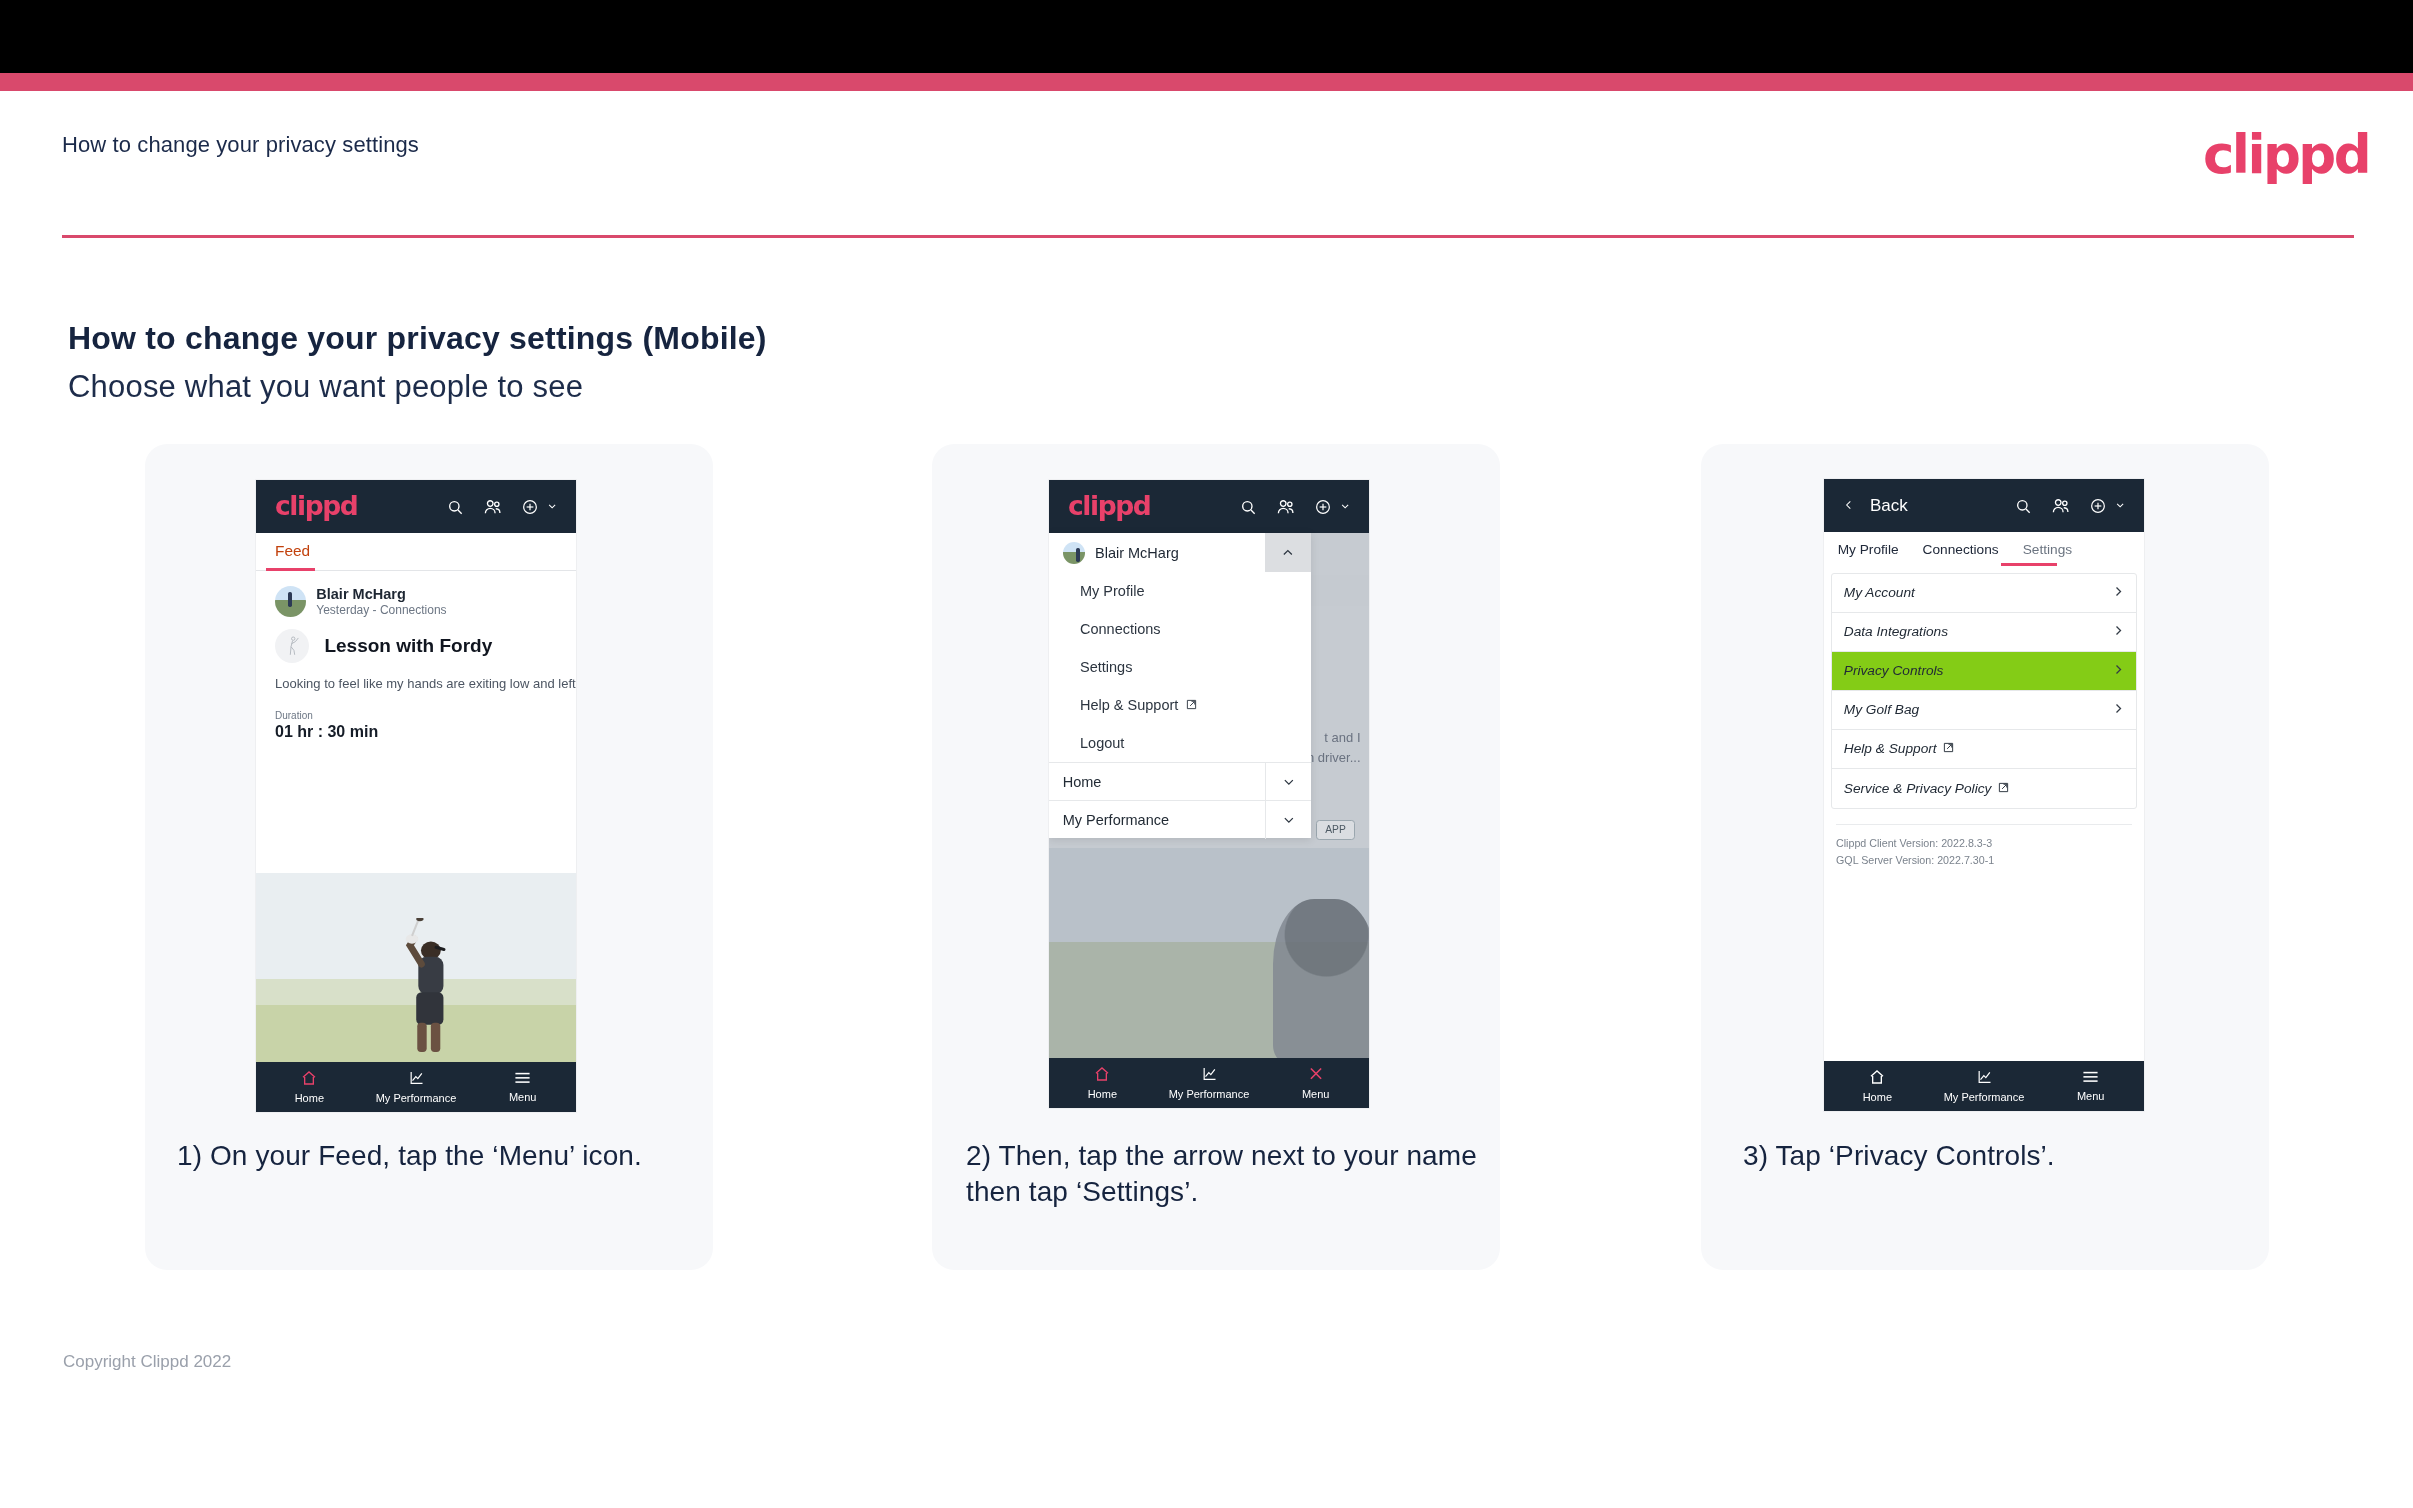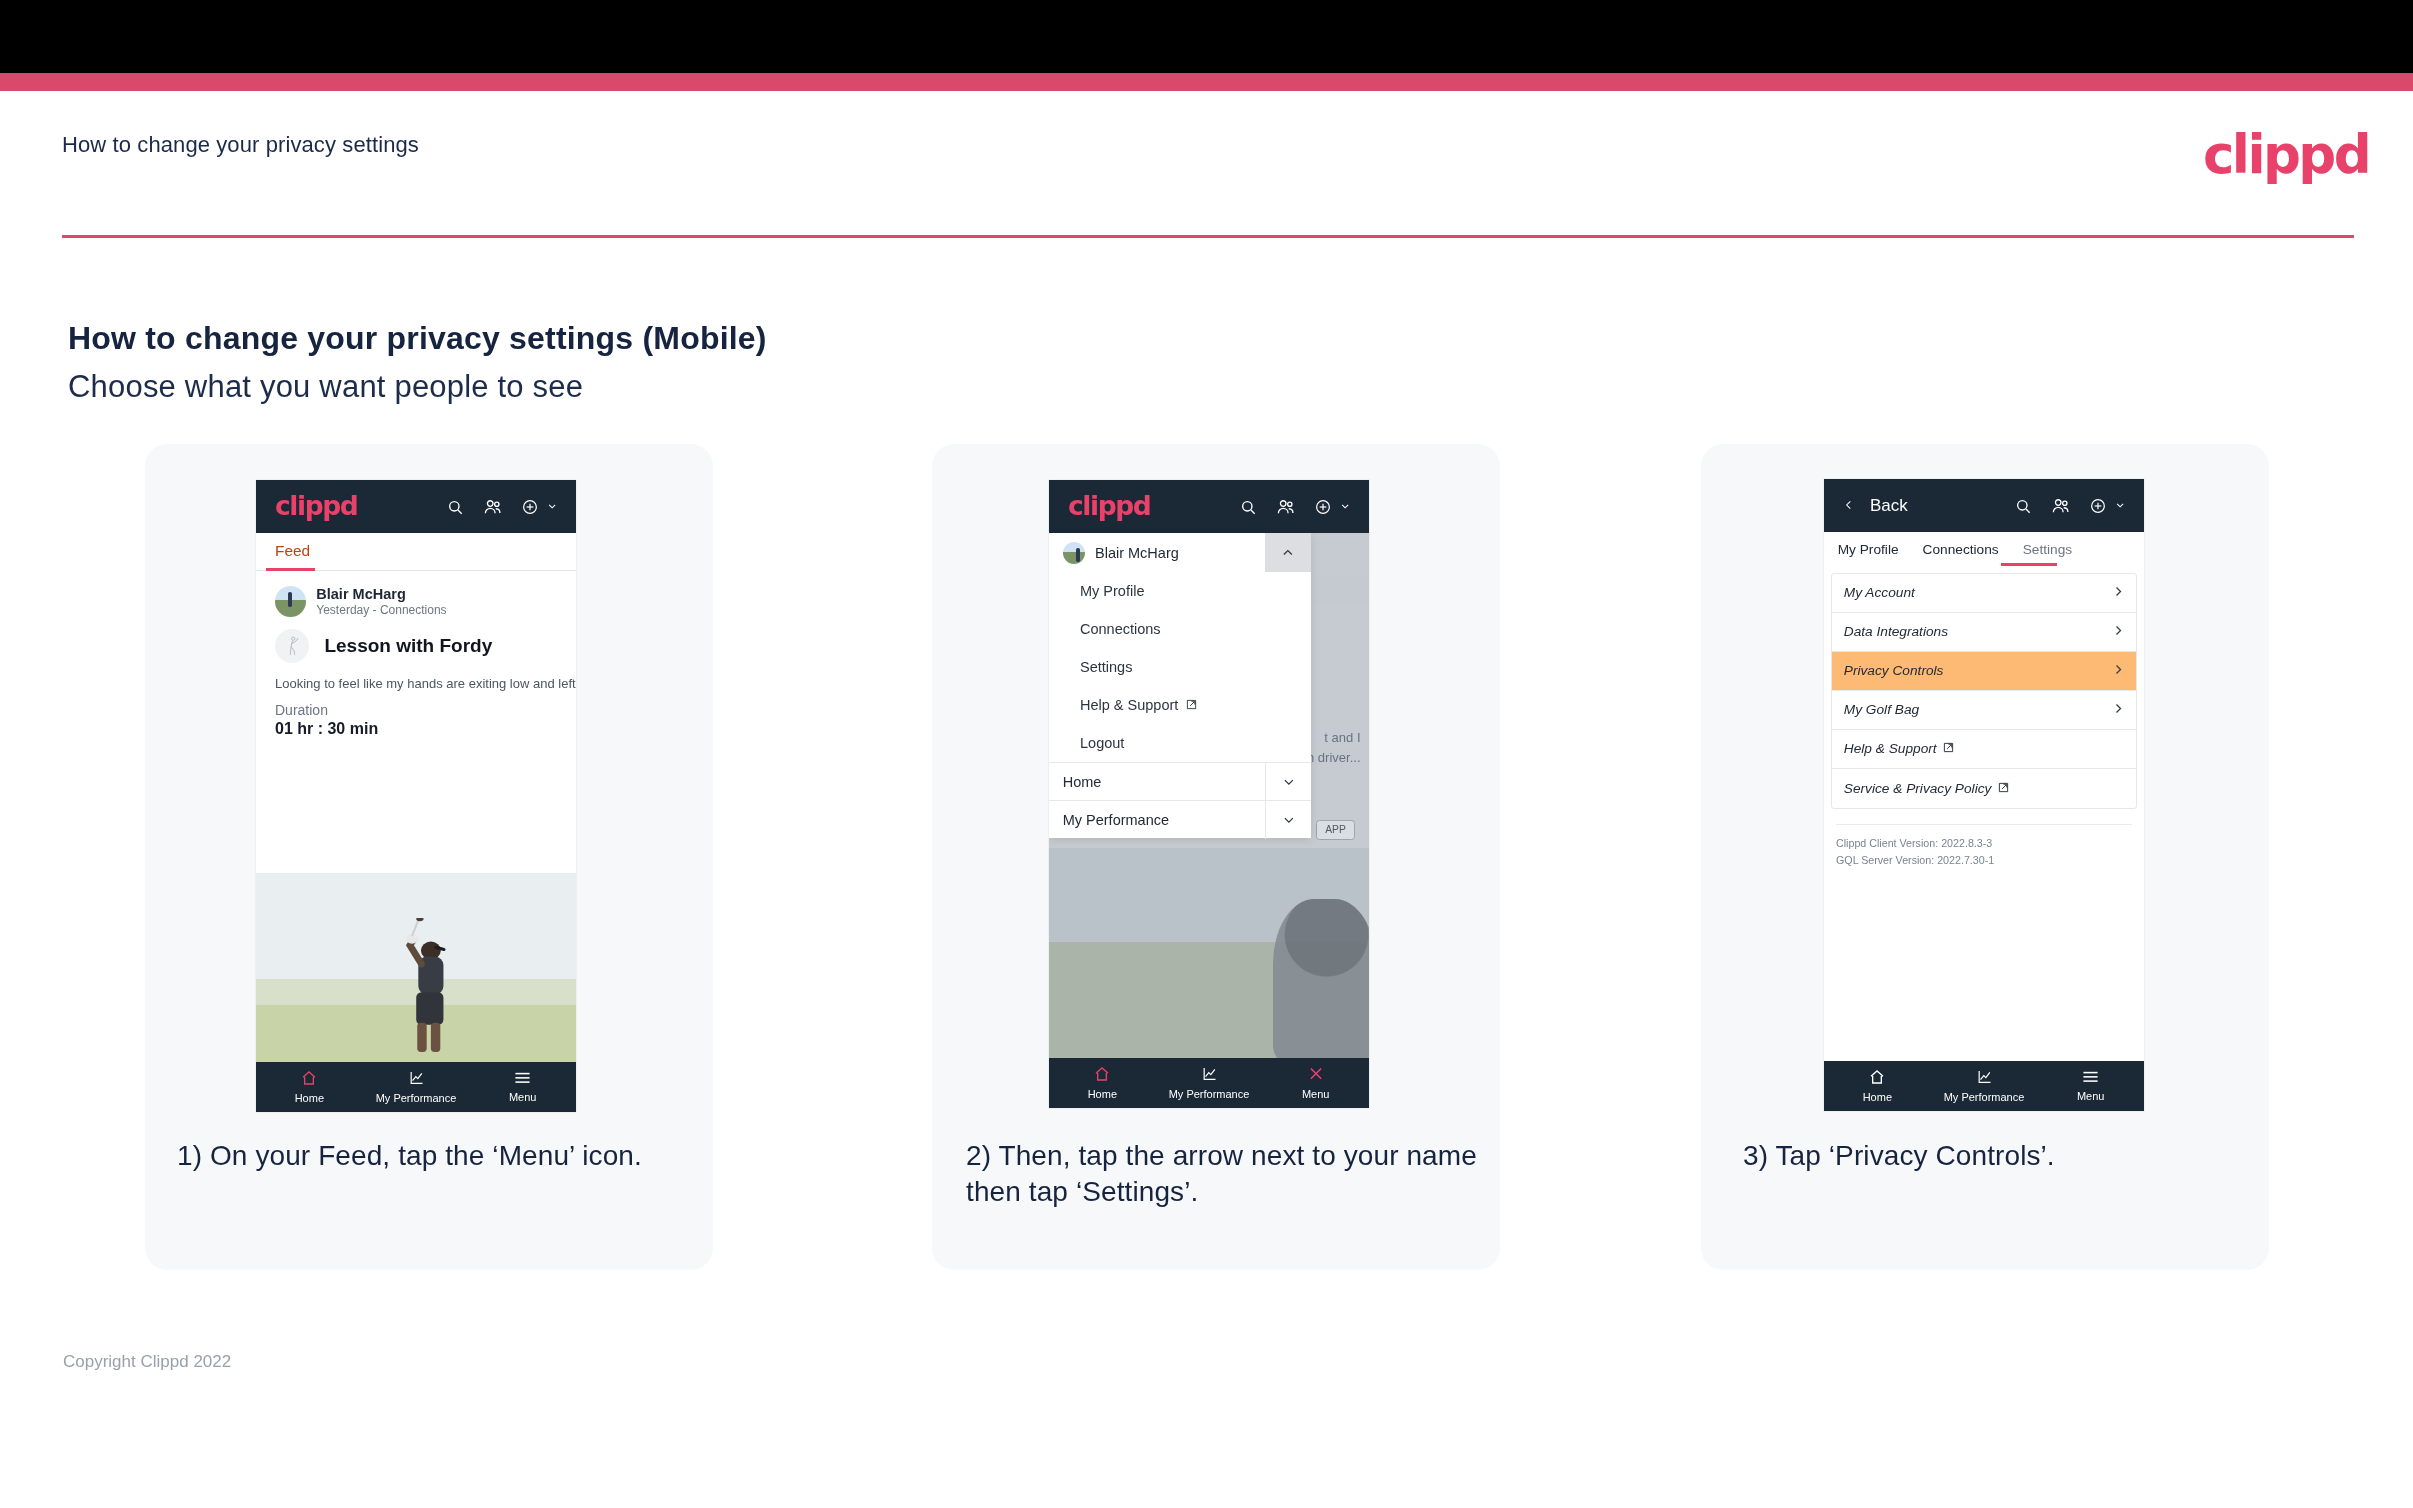--- a/index.html
+++ b/index.html
@@ -92,21 +92,21 @@
   }
   .ph1-name { font-size:14.5px; font-weight:bold; color:#1e2733; line-height:1.25; }
   .ph1-meta { font-size:12px; color:#6c7684; line-height:1.3; }
   .ph1-lesson { display:flex; align-items:center; gap:15.4px; margin-top:11px; }
   .ph1-sport {
     width:34px; height:34px; border-radius:50%; background:#f1f2f4;
     display:flex; align-items:center; justify-content:center; flex:none;
   }
   .ph1-lesson-title { font-size:19px; font-weight:bold; color:#10151f; }
   .ph1-desc { margin-top:12px; font-size:13px; color:#4c5562; line-height:1.45; white-space:nowrap; }
-  .ph1-dur-lbl { margin-top:8px; font-size:14px; color:#6c7684; }
+  .ph1-dur-lbl { margin-top:16px; font-size:10px; color:#6c7684; }
   .ph1-dur-val { margin-top:1.7px; font-size:16px; font-weight:bold; color:#151c27; }
   .ph1-photo {
     position:absolute; left:0; right:0; top:393px; bottom:50px;
     background:
       linear-gradient(#e9eef1 0 56%, #d8e0c9 56% 70%, #c8d3a8 70% 100%);
     overflow:hidden;
   }
   .golfer { position:absolute; left:36%; bottom:4%; width:103px; height:72%; }
 
   
@@ -163,21 +163,21 @@
   .ph3-tabs { height:34px; display:flex; align-items:center; gap:24px; padding:0 13.7px; position:relative; background:#fff; }
   .ph3-tab { font-size:13.7px; color:#20293a; }
   .ph3-tab.active { color:#6b7480; }
   .ph3-underline { position:absolute; left:177px; bottom:0; width:56px; height:2.6px; background:#e8416a; }
   .ph3-list { margin:6.8px 6.8px 0 6.8px; border:0.9px solid #e6e8ea; border-radius:3px; overflow:hidden; background:#fff;font-style:italic; }
   .ph3-row {
     height:39px; display:flex; align-items:center; padding:0 12px;
     font-size:13.7px; color:#222b36; border-bottom:0.9px solid #e6e8ea; gap:6.8px;
   }
   .ph3-row:last-child { border-bottom:none; }
-  .ph3-row.sel { background:#fdba74; }
+  .ph3-row.sel { background:#84cc16; }
   .ph3-row .chev { margin-left:auto; color:#3b434e; font-size:16px; font-weight:bold; }
   .ph3-versions { margin:15.4px 12px 0 12px; border-top:0.9px solid #e9ebed; padding-top:10.3px; }
   .ph3-ver { font-size:10.7px; color:#7b838d; line-height:1.55; }
 
   
   .footer {
     position:absolute; left:63px; top:1352px; font-size:17px; color:#9aa0ab;
   }
 </style>
 </head>

